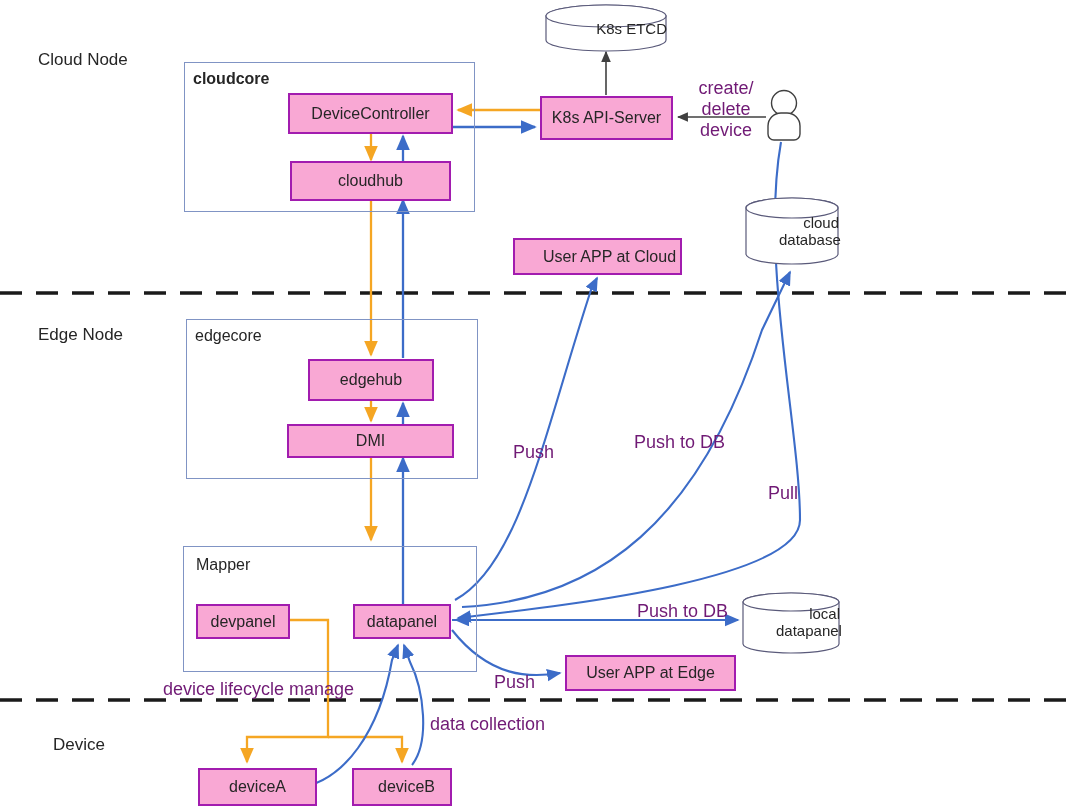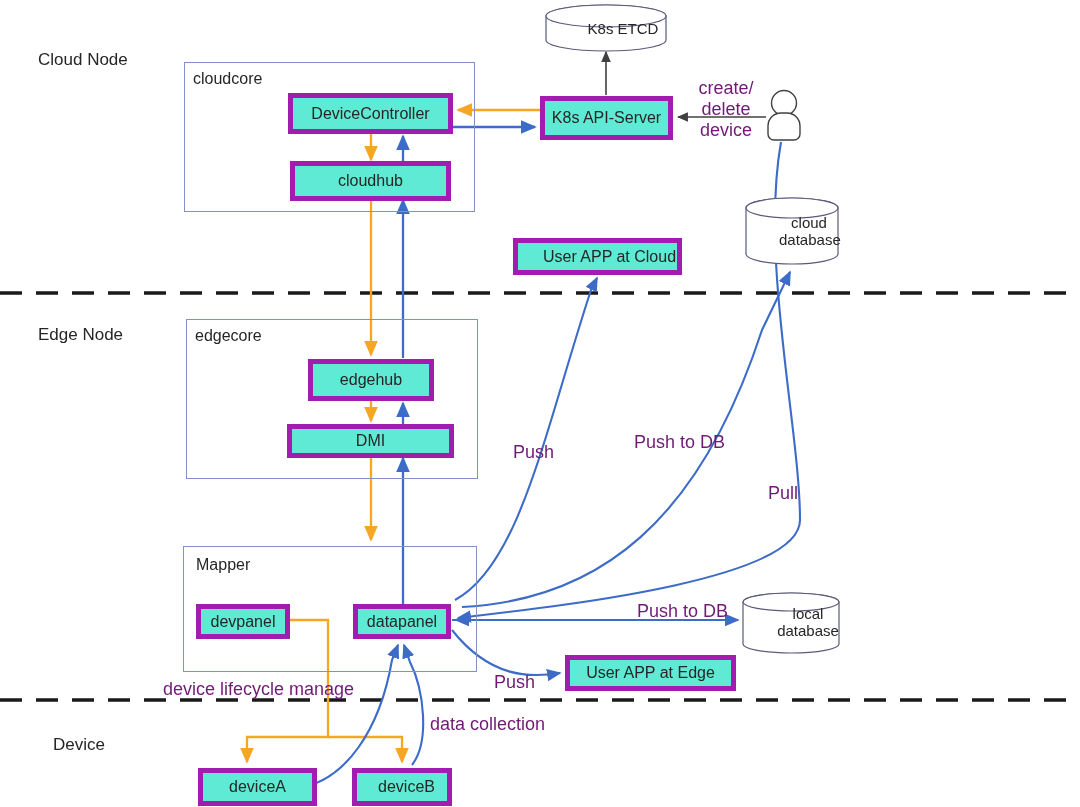--- a/index.html
+++ b/index.html
@@ -37,22 +37,22 @@
     box-sizing: border-box;
   }
   .group-title {
     position: absolute;
     font-size: 16px;
     color: #262626;
     white-space: nowrap;
   }
   .box {
     position: absolute;
-    border: 5px solid #a21caf;
-    background: #5eead4;
+    border: 2px solid #a21caf;
+    background: #f9a8d4;
     box-sizing: border-box;
     display: flex;
     align-items: center;
     justify-content: center;
     font-size: 16px;
     color: #262626;
     white-space: nowrap;
   }
   .cyl {
     position: absolute;
@@ -61,21 +61,21 @@
   .cyl svg {
     position: absolute;
     left: 0;
     top: 0;
     overflow: visible;
   }
   .cyl-text {
     position: absolute;
     left: 0;
     right: 0;
-    text-align: center;
+    text-align: right;
     font-size: 15px;
     color: #262626;
     line-height: 1.12;
     white-space: pre-line;
     margin-left: 34px;
   }
   .edge-label {
     position: absolute;
     font-size: 18px;
     color: #701a75;
@@ -148,21 +148,21 @@
     <path d="M 297 788 C 345 782 380 730 392 660 L 398 645" fill="none" stroke="#3c6cc8" stroke-width="2.1" marker-end="url(#ar-blue)"></path>
 
     <path d="M 412 765 C 430 742 424 690 410 662 L 404 645" fill="none" stroke="#3c6cc8" stroke-width="2.1" marker-end="url(#ar-blue)"></path>
   </svg>
 
   <div class="node-label" style="left:38px; top:50px;">Cloud Node</div>
   <div class="node-label" style="left:38px; top:325px;">Edge Node</div>
   <div class="node-label" style="left:53px; top:735px;">Device</div>
 
   <div class="group-box" style="left:184px; top:62px; width:291px; height:150px;"></div>
-  <div class="group-title" style="left:193px; top:70px;">cloudcore</div>
+  <div class="group-title" style="left:193px; top:70px;font-weight:bold;">cloudcore</div>
 
   <div class="box" style="left:288px; top:93px; width:165px; height:41px;">DeviceController</div>
   <div class="box" style="left:290px; top:161px; width:161px; height:40px;text-align:right;">cloudhub</div>
 
   <div class="box" style="left:540px; top:96px; width:133px; height:44px;">K8s API-Server</div>
 
   <div class="cyl" style="left:545px; top:4px; width:122px; height:48px;">
     <svg width="122" height="48" viewBox="0 0 122 48">
       <path d="M1,12 a60,11 0 0 1 120,0 L121,36 a60,11 0 0 1 -120,0 z" fill="#ffffff" stroke="#5a5a7a" stroke-width="1.2"></path>
       <ellipse cx="61" cy="12" rx="60" ry="11" fill="#ffffff" stroke="#5a5a7a" stroke-width="1.2"></ellipse>
@@ -203,21 +203,21 @@
 
   <div class="box" style="left:196px; top:604px; width:94px; height:35px;">devpanel</div>
   <div class="box" style="left:353px; top:604px; width:98px; height:35px;">datapanel</div>
 
   <div class="cyl" style="left:742px; top:592px; width:98px; height:62px;">
     <svg width="98" height="62" viewBox="0 0 98 62">
       <path d="M1,10 a48,9 0 0 1 96,0 L97,52 a48,9 0 0 1 -96,0 z" fill="#ffffff" stroke="#5a5a7a" stroke-width="1.2"></path>
       <ellipse cx="49" cy="10" rx="48" ry="9" fill="#ffffff" stroke="#5a5a7a" stroke-width="1.2"></ellipse>
     </svg>
     <div class="cyl-text" style="top:14px;">local
-database</div>
+datapanel</div>
   </div>
 
   <div class="box" style="left:565px; top:655px; width:171px; height:36px;">User APP at Edge</div>
 
   <div class="box" style="left:198px; top:768px; width:119px; height:38px;">deviceA</div>
   <div class="box" style="left:352px; top:768px; width:100px; height:38px;padding-left:9px;">deviceB</div>
 
   <div class="edge-label" style="left:513px; top:442px;">Push</div>
   <div class="edge-label" style="left:634px; top:432px;">Push to DB</div>
   <div class="edge-label" style="left:768px; top:483px;">Pull</div>

